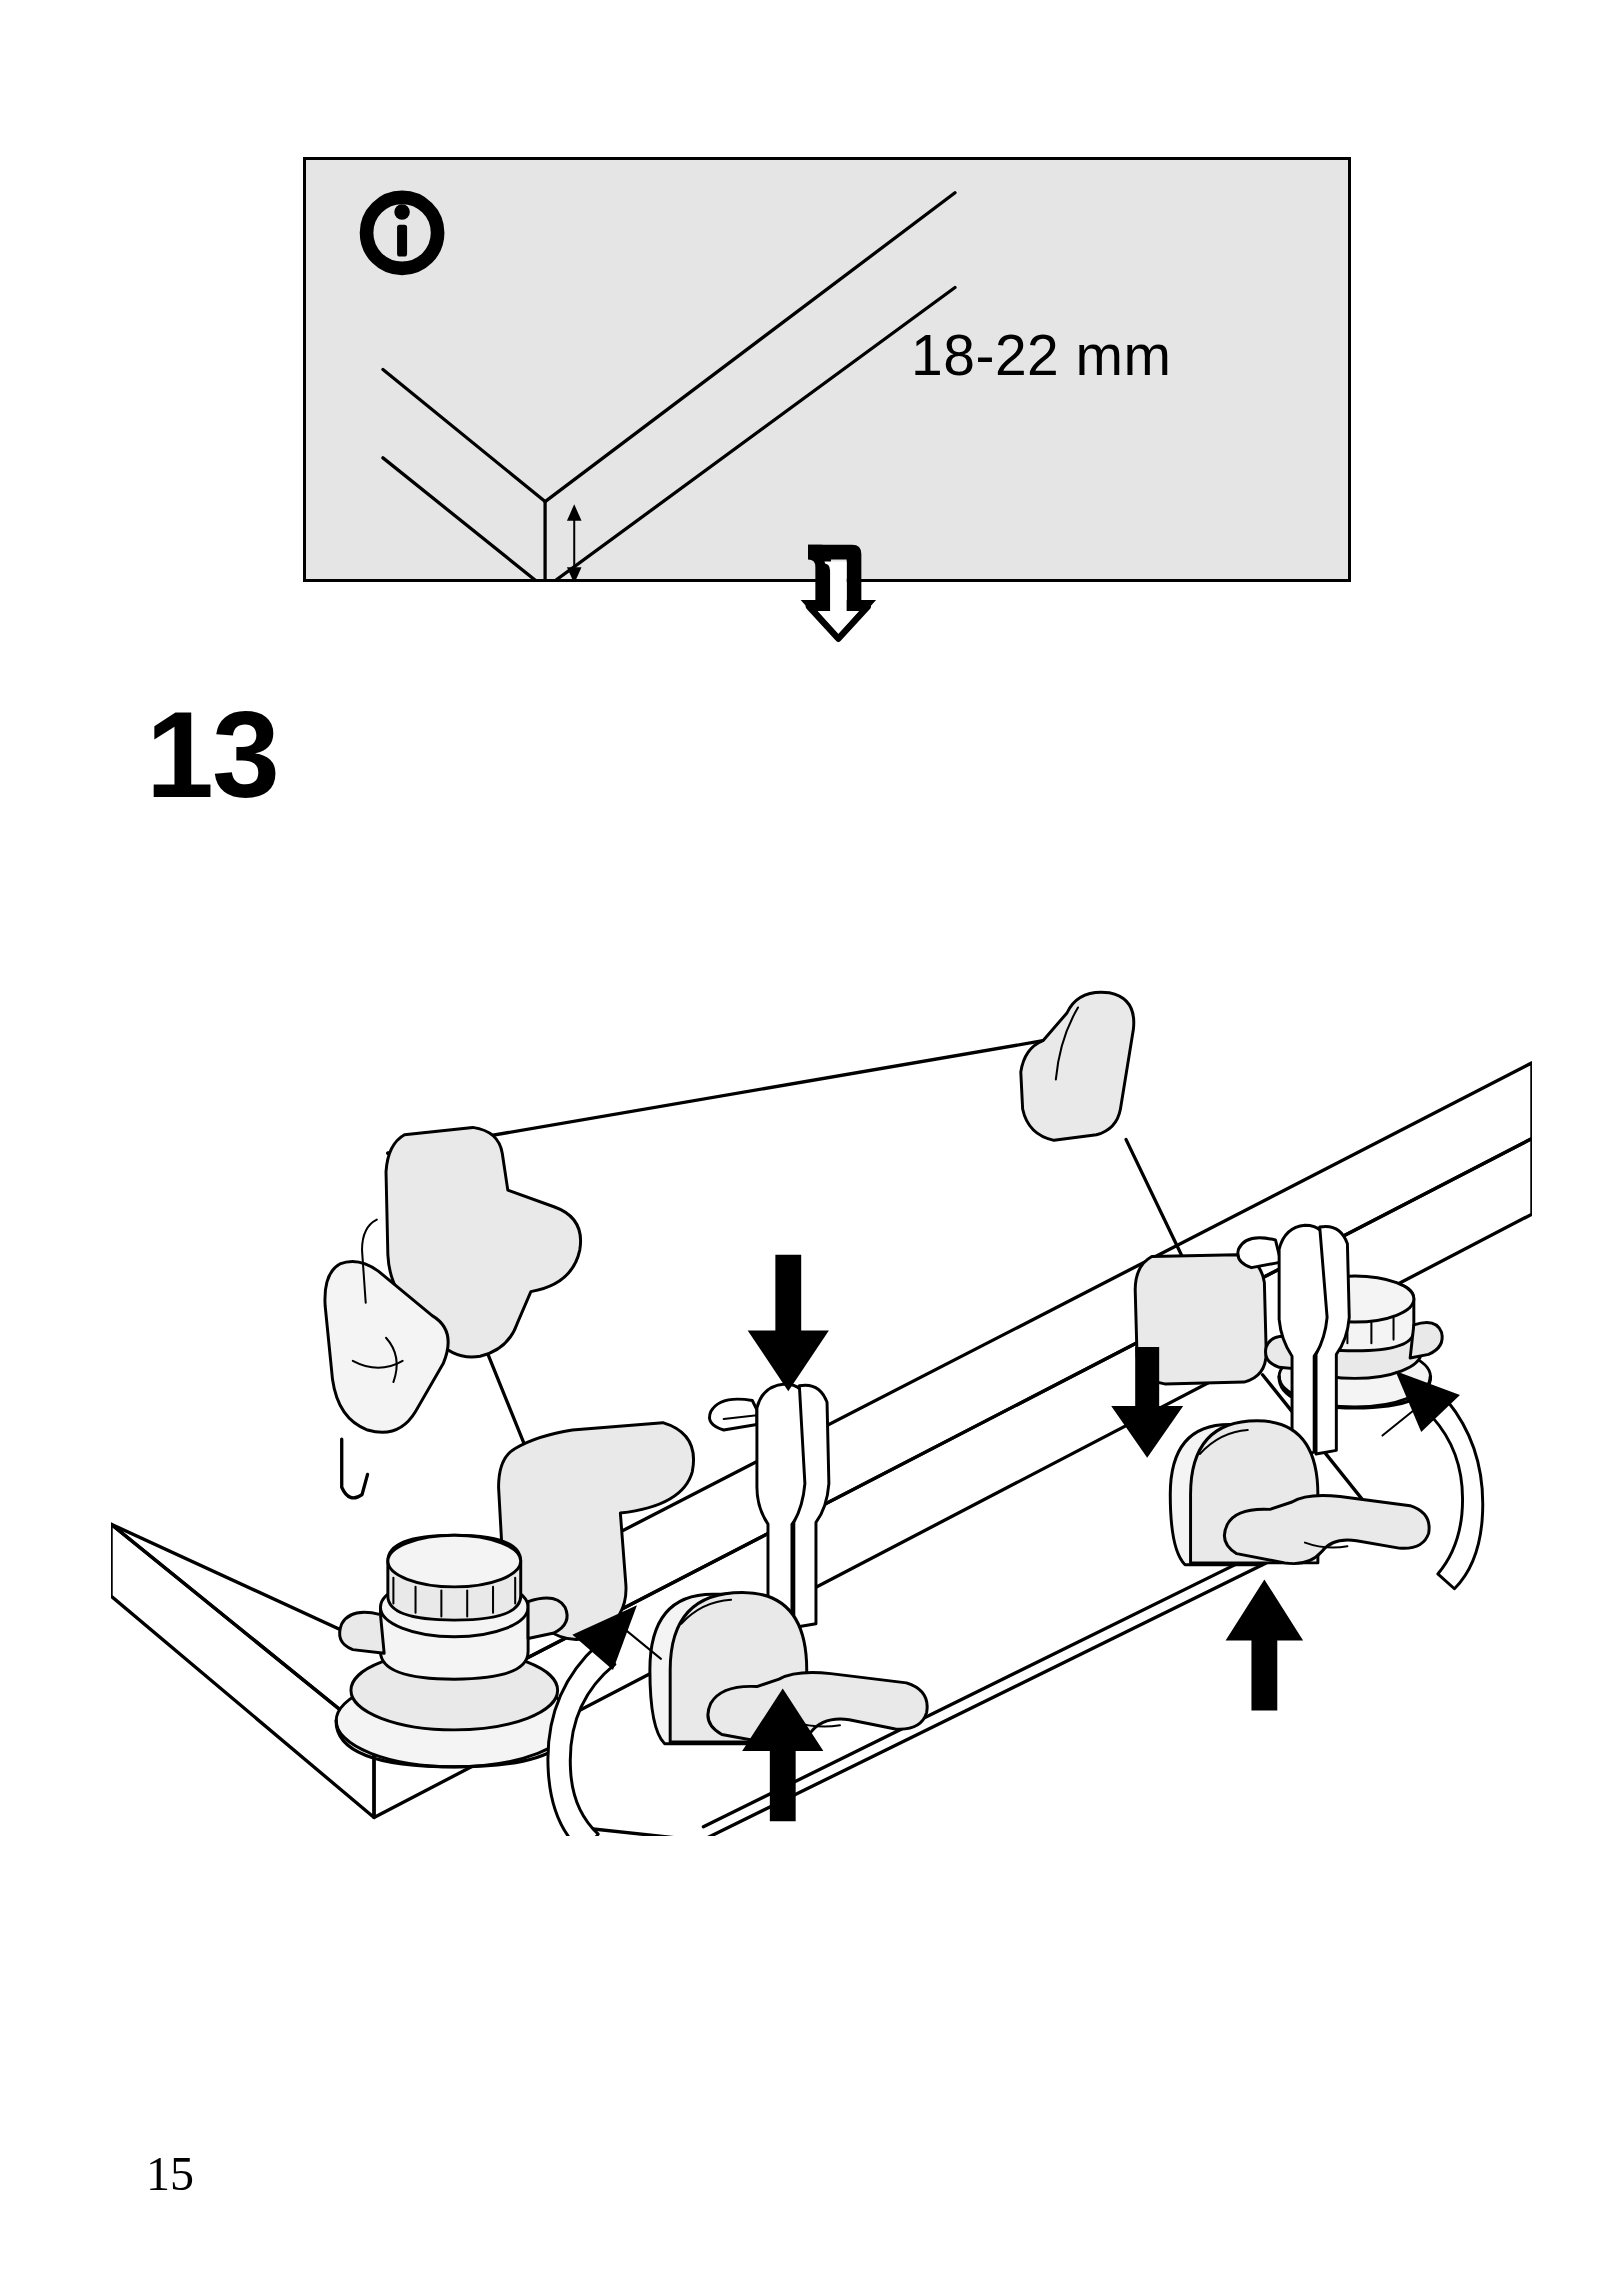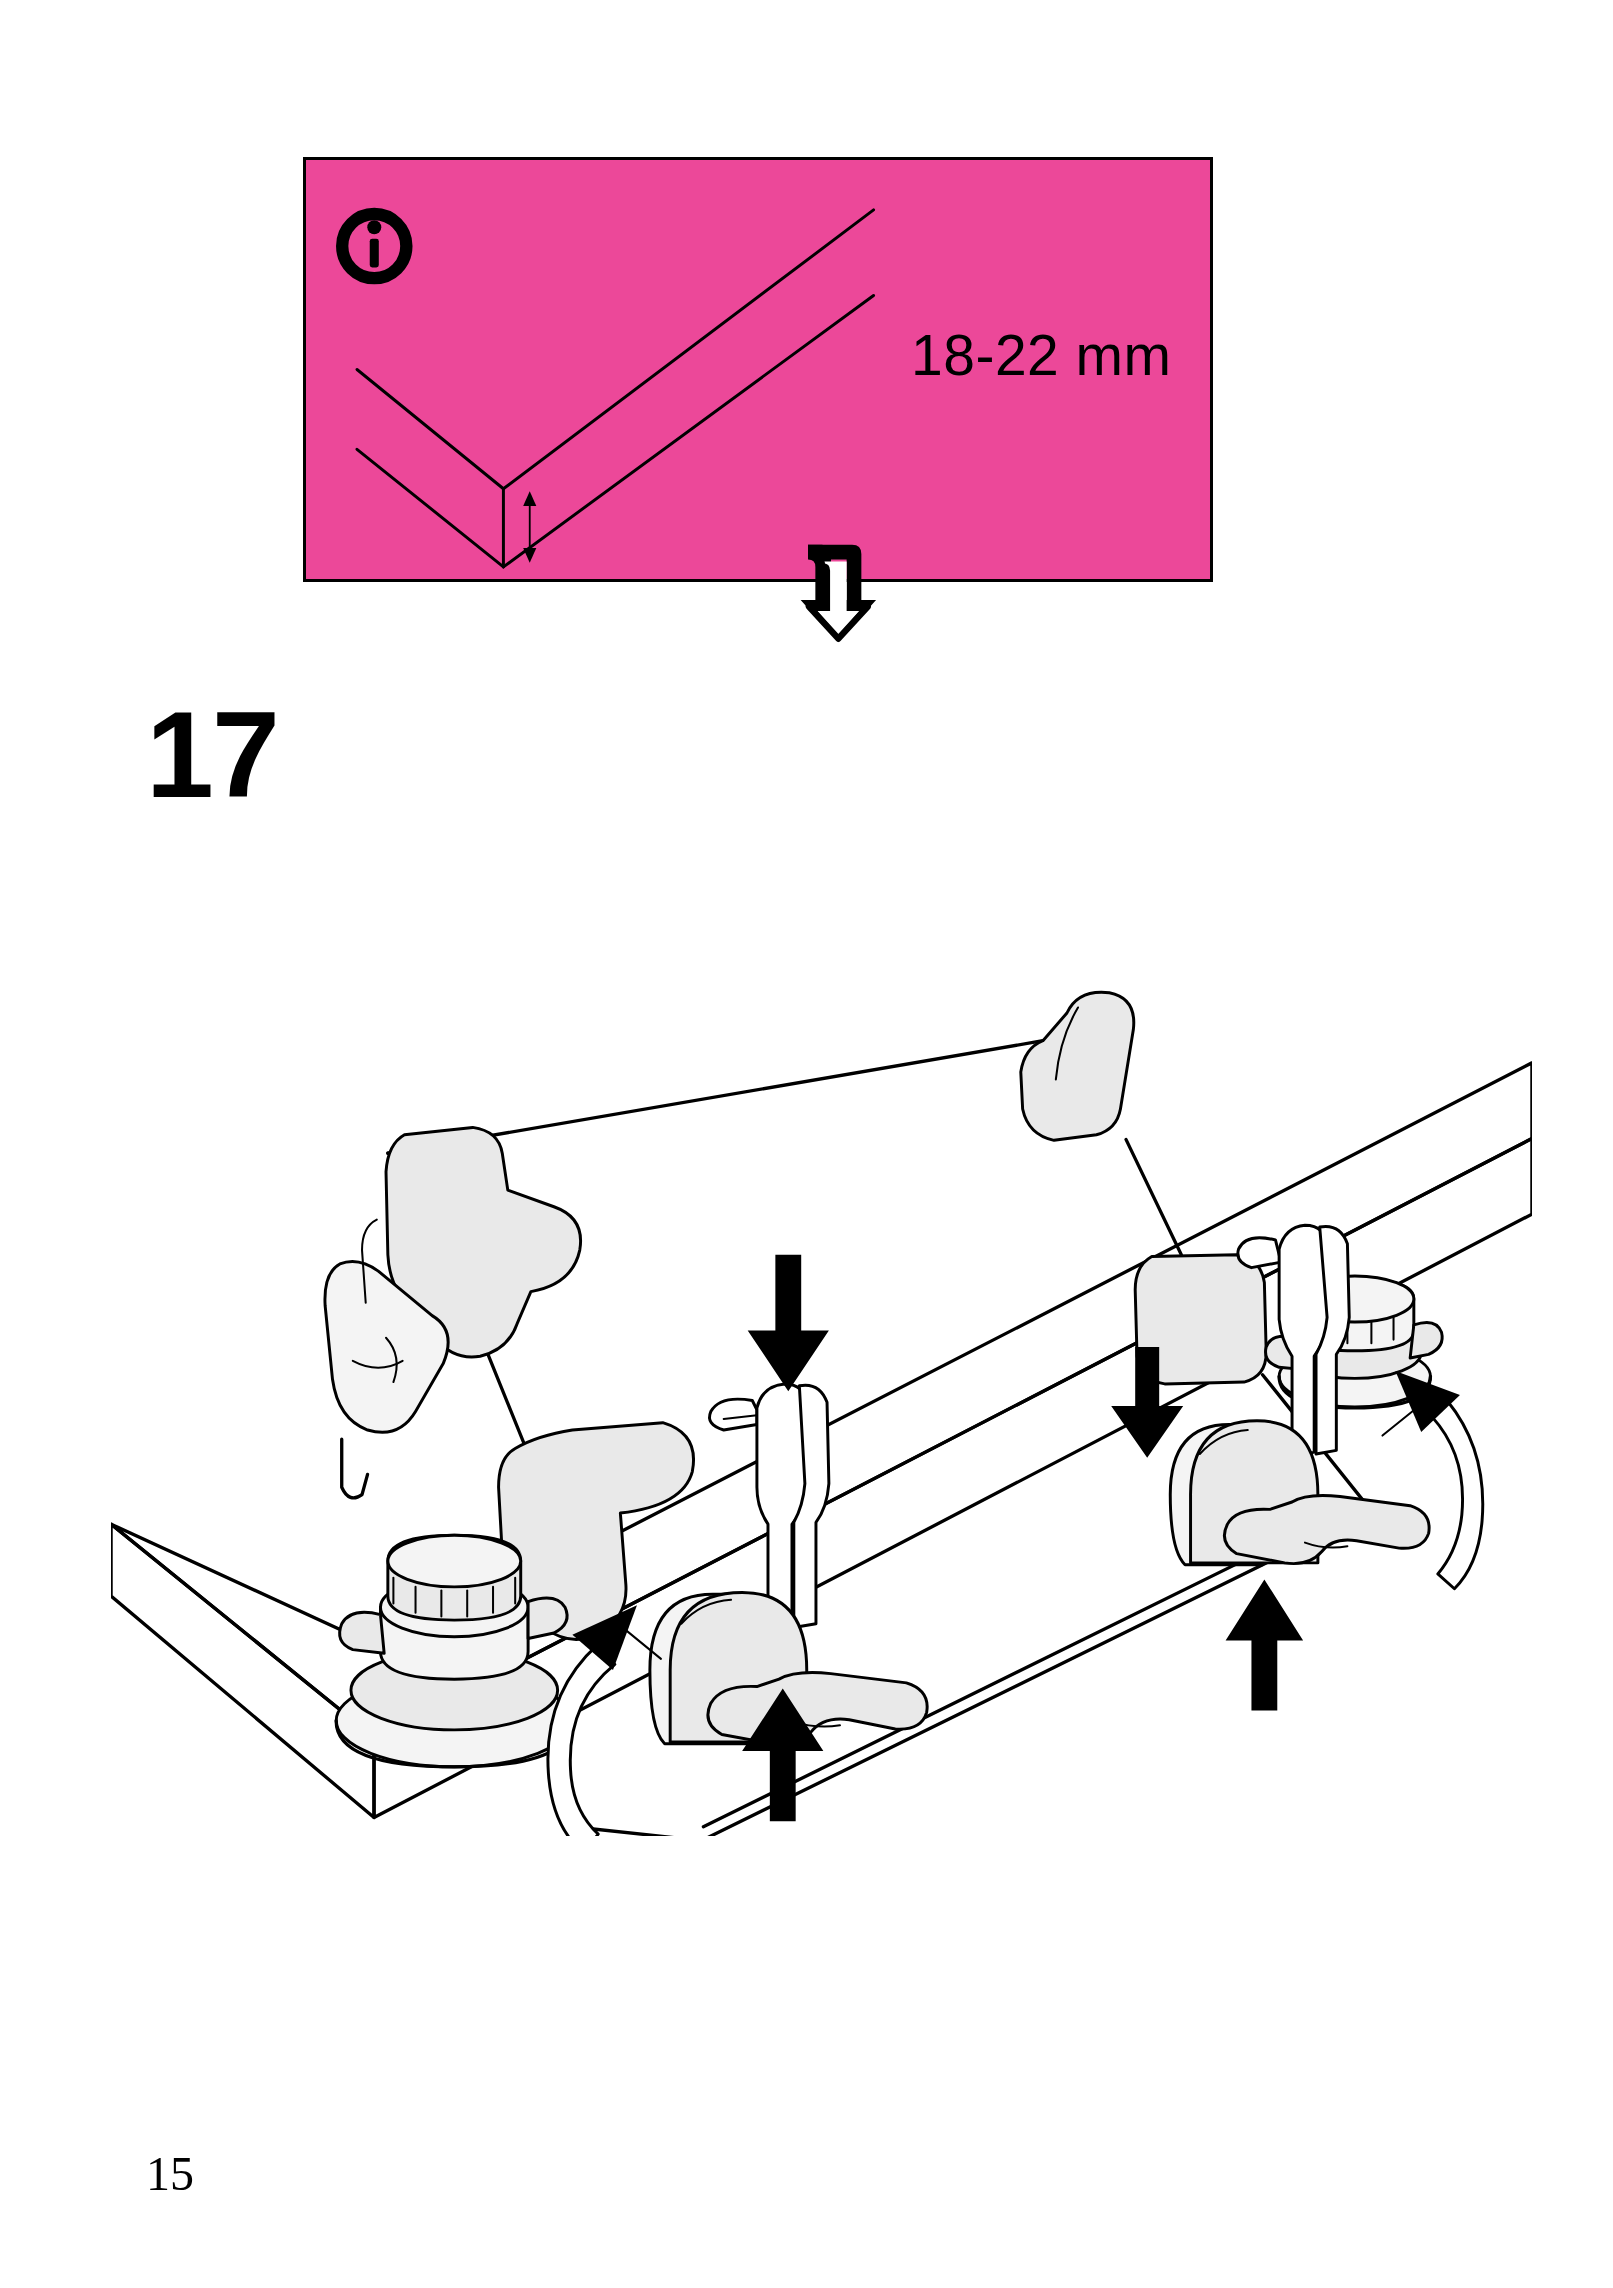--- a/index.html
+++ b/index.html
@@ -19,25 +19,25 @@
     position: absolute;
     inset: 0;
     background: #ffffff;
   }
 
   
   #info-panel {
     position: absolute;
     left: 303px;
     top: 157px;
-    width: 910px;
+    width: 1048px;
     height: 425px;
     border: 3.7px solid #000000;
     box-sizing: border-box;
-    background: #ec4899;
+    background: #e5e5e5;
   }
 
   #info-svg {
     position: absolute;
     left: 0;
     top: 0;
     width: 100%;
     height: 100%;
     display: block;
   }
@@ -177,21 +177,21 @@
          Q 81 9 81 16
          L 81 69
          L 95 69
          L 63 104
          L 31 69
          L 45 69
          L 45 24
          Q 45 16 37 16"></path>
   </svg>
 
-  <div id="step-number">17</div>
+  <div id="step-number">13</div>
 
   <div id="main-illustration">
     <svg viewBox="0 0 1540 1060">
 
       <g>
         <path class="edge" fill="#ffffff" d="M 0 722 L 285 953 L 1540 304 L 1540 222 L 300 860 Z"></path>
         <path class="edge" fill="#ffffff" d="M 0 722 L 0 800 L 285 1040 L 285 953 Z"></path>
         <path class="edge" fill="#ffffff" d="M 285 953 L 285 1040 L 1540 386 L 1540 304 Z"></path>
       </g>
 

